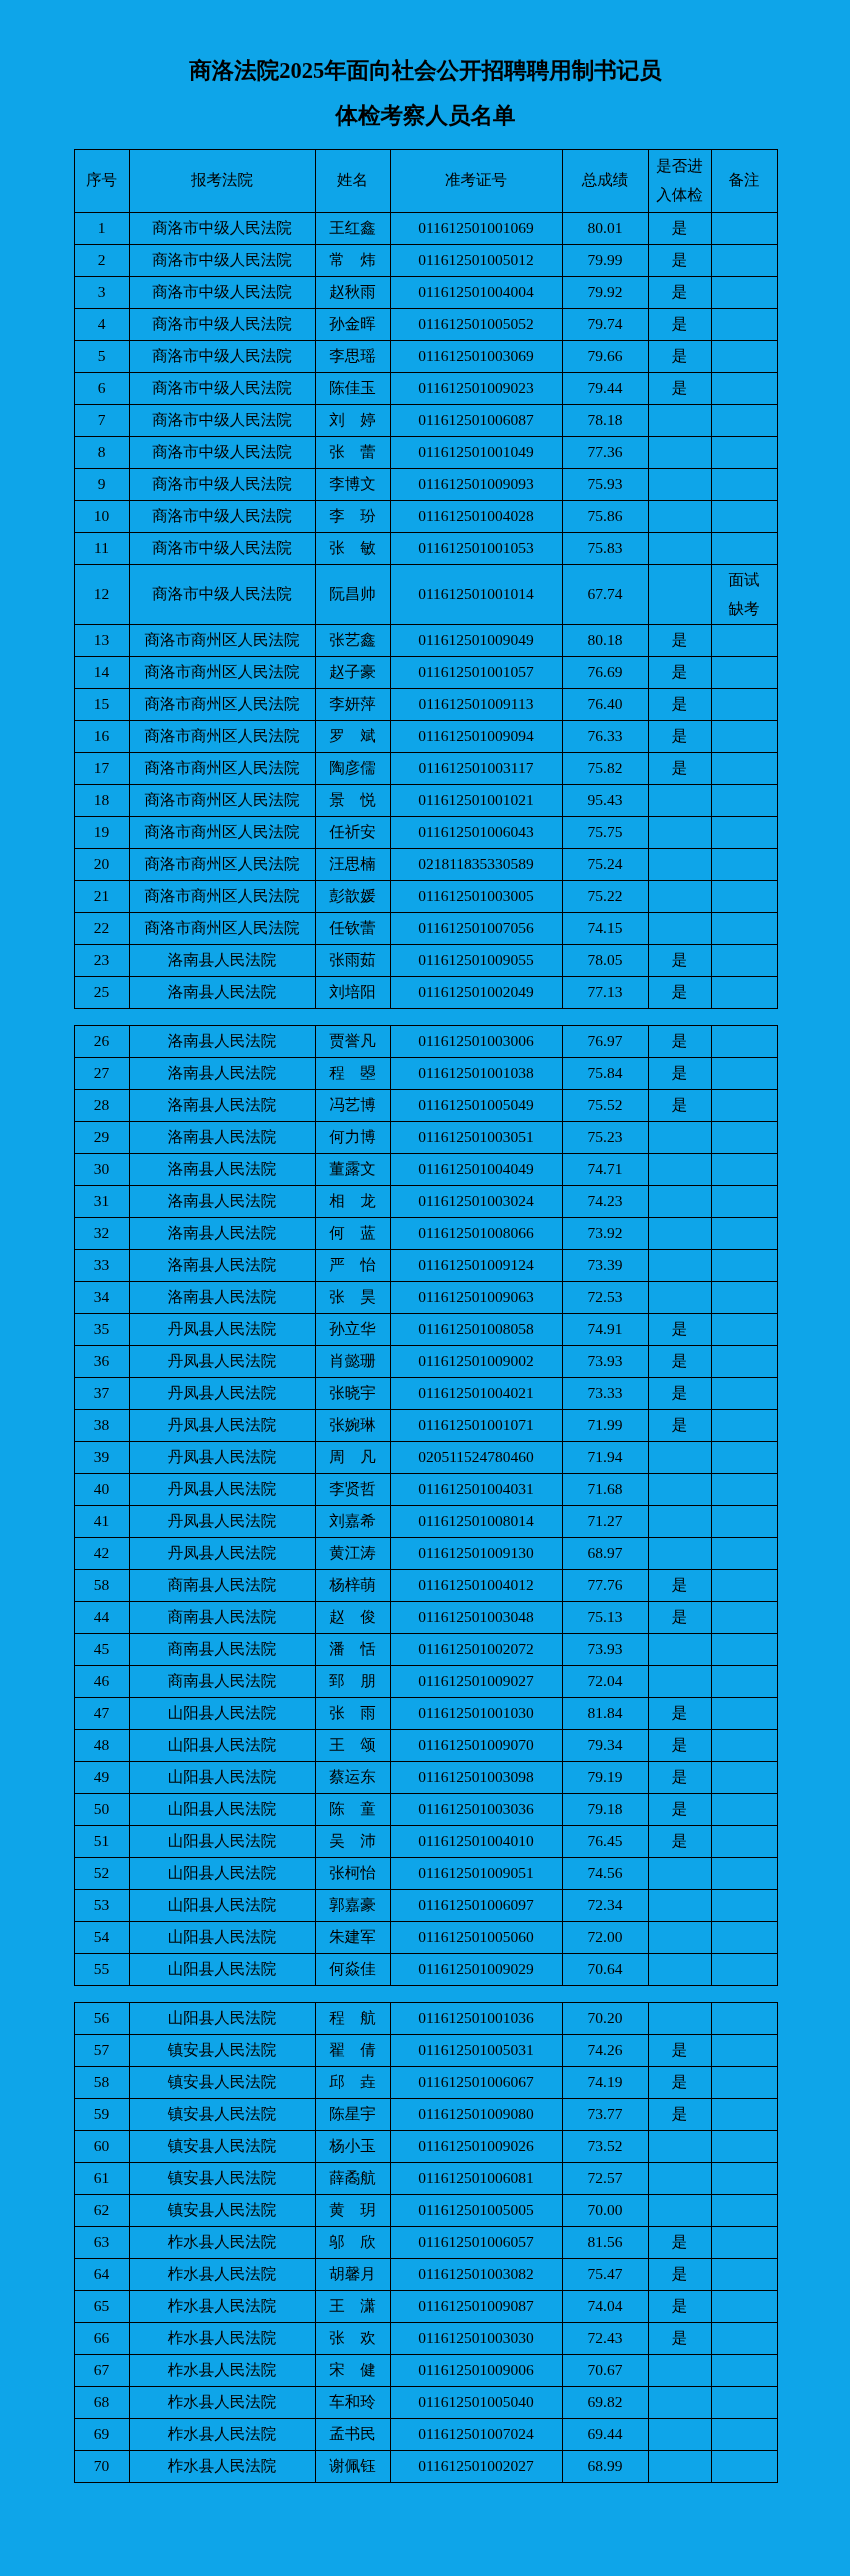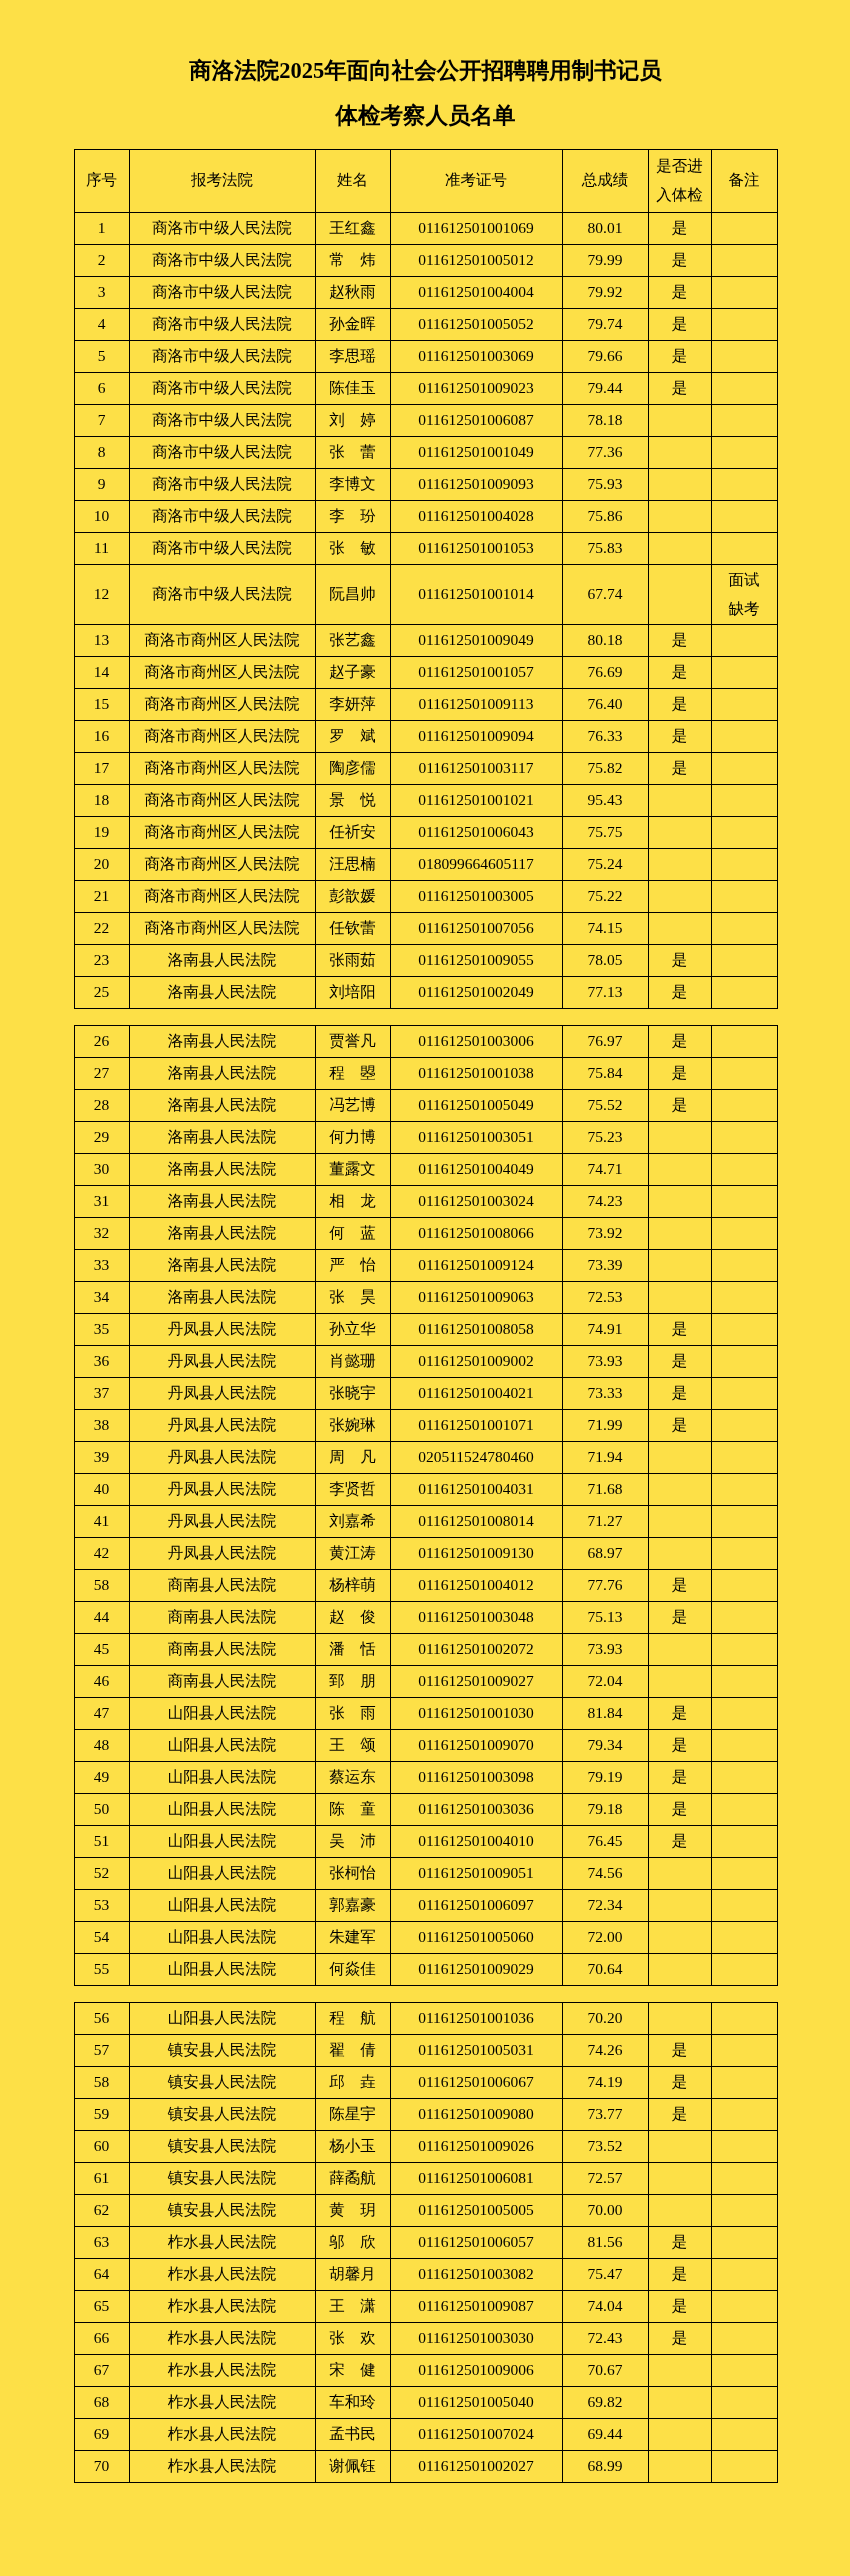--- a/index.html
+++ b/index.html
@@ -1,19 +1,19 @@
 <!DOCTYPE html>
 <html lang="zh" style="font-size:8.6px"><head>
 <meta charset="utf-8">
 <style>
   html,body{margin:0;padding:0;background:#ffffff;}
   .page{
     width:851px;
     height:2576px;
-    background:#fde047;
+    background:#0ea5e9;
     color:#000;
     font-family:"Liberation Serif","DejaVu Serif",serif;
     overflow:hidden;
   }
   .title{
     text-align:center;
     font-weight:700;
     font-size:22.5px;
     line-height:1;
   }
@@ -258,21 +258,21 @@
     <td>任祈安</td>
     <td>011612501006043</td>
     <td>75.75</td>
     <td></td>
     <td class="remark-cell"></td>
   </tr>
         <tr>
     <td>20</td>
     <td>商洛市商州区人民法院</td>
     <td>汪思楠</td>
-    <td>018099664605117</td>
+    <td>021811835330589</td>
     <td>75.24</td>
     <td></td>
     <td class="remark-cell"></td>
   </tr>
         <tr>
     <td>21</td>
     <td>商洛市商州区人民法院</td>
     <td>彭歆媛</td>
     <td>011612501003005</td>
     <td>75.22</td>

